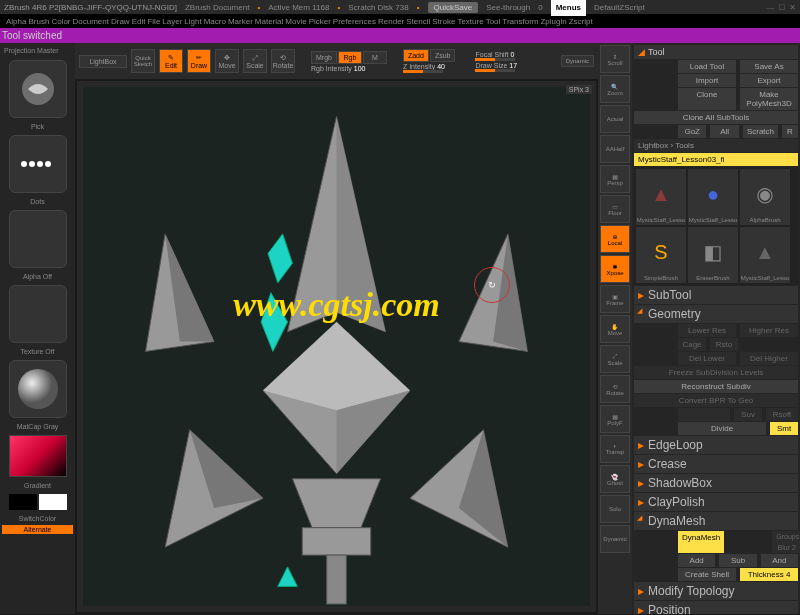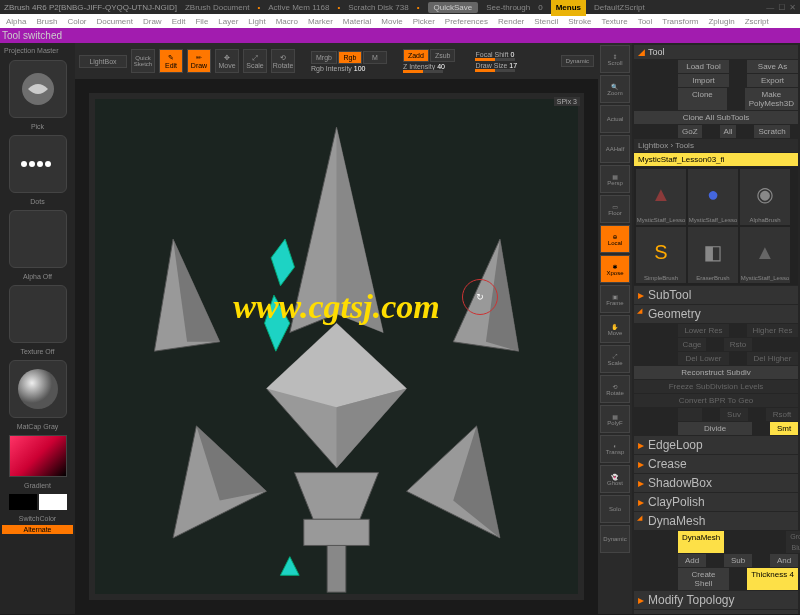--- a/index.html
+++ b/index.html
@@ -2,56 +2,56 @@
 <html><head>
 <meta charset="utf-8">
 <style>
 * { margin: 0; padding: 0; box-sizing: border-box; font-family: Arial, sans-serif; }
 body { background: #1a1a1a; color: #aaa; width: 800px; height: 615px; overflow: hidden; font-size: 9px; }
 .topbar { background: #2a2a2a; height: 14px; display: flex; align-items: center; padding: 0 4px; gap: 8px; font-size: 8px; color: #888; }
 .topbar .title { color: #999; }
 .topbar .dot { color: #ff8800; }
 .topbar .quicksave { background: #666; color: #ccc; padding: 1px 6px; border-radius: 2px; }
 .topbar .seethrough { color: #888; }
-.topbar .menus { background: #eab308; color: #000; padding: 4px 5px; font-weight: bold; }
+.topbar .menus { background: #ffffff; color: #000; padding: 4px 5px; font-weight: bold; }
 .topbar .rightctrls { margin-left: auto; display: flex; gap: 4px; }
 .topbar .rightctrls span { color: #666; }
-.menubar { background: #ffffff; height: 14px; display: flex; align-items: center; gap: 10px; padding: 0 6px; font-size: 8px; color: #888; }
+.menubar { background: #000000; height: 14px; display: flex; align-items: center; gap: 2px; padding: 0 6px; font-size: 8px; color: #888; }
 .menubar span { cursor: pointer; }
 .toolswitched { background: #a21caf; padding: 2px 2px; font-size: 10px; color: #ccc; }
 .mainrow { display: flex; height: 571px; }
 .leftcol { width: 75px; background: #252525; display: flex; flex-direction: column; padding: 2px; gap: 2px; }
 .leftcol .projmaster { font-size: 7px; color: #888; padding: 2px; }
 .leftcol .thumb { width: 58px; height: 58px; background: #333; border: 1px solid #444; border-radius: 6px; margin: 2px auto; display: flex; align-items: center; justify-content: center; }
 .leftcol .thumb.big { height: 58px; }
 .leftcol .label { font-size: 7px; color: #888; text-align: center; padding: 1px; }
 .leftcol .colorpick { width: 58px; height: 42px; margin: 2px auto; background: linear-gradient(135deg, #ff3366, #cc0033, #000); border: 1px solid #444; }
 .leftcol .swatch { display: flex; gap: 2px; margin: 2px auto; width: 58px; }
 .leftcol .swatch div { width: 28px; height: 16px; }
 .centercol { flex: 1; display: flex; flex-direction: column; }
 .tooloptions { background: #2a2a2a; height: 36px; display: flex; align-items: center; gap: 4px; padding: 2px 4px; }
 .tooloptions .btn { background: #333; color: #999; font-size: 7px; padding: 2px 4px; border: 1px solid #444; text-align: center; min-width: 24px; }
 .tooloptions .btn.orange { background: #ff7700; color: #000; }
 .tooloptions .btn.icon { width: 24px; height: 24px; display: flex; flex-direction: column; align-items: center; justify-content: center; }
 .tooloptions .slider { font-size: 7px; color: #aaa; }
 .tooloptions .slider .val { color: #fff; }
 .tooloptions .bar { width: 40px; height: 3px; background: #444; position: relative; }
 .tooloptions .bar::after { content: ''; position: absolute; left: 0; width: 50%; height: 100%; background: #ff7700; }
-.viewport { flex: 1; background: #282828; margin: 14px; position: relative; overflow: hidden; }
+.viewport { flex: 1; background: #282828; margin: 2px; position: relative; overflow: hidden; }
 .viewport .canvas { position: absolute; left: 6px; top: 6px; right: 6px; bottom: 6px; background: #1b2420; }
 .viewport .watermark { position: absolute; top: 42%; left: 50%; transform: translate(-50%, -50%); font-family: 'Comic Sans MS', cursive; font-size: 34px; color: #ffdd00; font-style: italic; font-weight: bold; white-space: nowrap; }
 .viewport .spike { fill: #999; stroke: #555; stroke-width: 1; }
 .viewport .loading { position: absolute; top: 180px; right: 80px; width: 36px; height: 36px; border: 1px solid #cc3333; border-radius: 50%; display: flex; align-items: center; justify-content: center; color: #fff; }
 .sideicons { width: 34px; background: #2a2a2a; display: flex; flex-direction: column; gap: 2px; padding: 2px; }
 .sideicons .sbtn { width: 30px; height: 28px; background: #333; border: 1px solid #444; font-size: 6px; color: #888; display: flex; flex-direction: column; align-items: center; justify-content: center; }
 .sideicons .sbtn.orange { background: #ff7700; color: #000; }
 .rightcol { width: 168px; background: #252525; display: flex; flex-direction: column; padding: 2px; gap: 1px; font-size: 8px; overflow: hidden; }
 .rightcol .hdr { background: #333; color: #ccc; padding: 2px 4px; font-size: 9px; display: flex; align-items: center; }
 .rightcol .hdr .tri { color: #ff7700; margin-right: 3px; }
-.rightcol .row { display: flex; gap: 18px; padding-left: 44px; }
+.rightcol .row { display: flex; gap: 4px; padding-left: 44px; }
 .rightcol .pbtn { background: #3a3a3a; color: #aaa; padding: 2px 4px; flex: 1; font-size: 8px; text-align: center; }
 .rightcol .pbtn.dim { background: #2c2c2c; color: #666; }
 .rightcol .pbtn.orange { background: #fde047; color: #000; }
 .rightcol .section { background: #2c2c2c; color: #999; padding: 2px 4px; font-size: 8px; }
 .rightcol .toolgrid { display: flex; flex-wrap: wrap; gap: 2px; padding: 2px; background: #222; }
 .rightcol .toolthumb { width: 50px; height: 56px; background: #333; font-size: 6px; color: #888; text-align: center; display: flex; flex-direction: column; align-items: center; justify-content: flex-end; padding: 2px; }
 .rightcol .toolthumb .ic { flex: 1; display: flex; align-items: center; justify-content: center; font-size: 20px; }
 .rightcol .subhdr { background: #333; color: #bbb; padding: 2px 14px; font-size: 12px; position: relative; }
 .rightcol .subhdr.on::before { content: '▸'; position: absolute; left: 4px; color: #ff7700; }
 .rightcol .subhdr.open::before { content: '◢'; position: absolute; left: 3px; color: #ff7700; font-size: 7px; }
@@ -367,22 +367,22 @@
       <div class="pbtn dim">Higher Res</div>
     </div>
     <div class="row">
       <div class="pbtn dim" style="flex:0 0 28px">Cage</div>
       <div class="pbtn dim" style="flex:0 0 28px">Rsto</div>
     </div>
     <div class="row">
       <div class="pbtn dim">Del Lower</div>
       <div class="pbtn dim">Del Higher</div>
     </div>
+    <div class="pbtn dim">Freeze SubDivision Levels</div>
     <div class="pbtn">Reconstruct Subdiv</div>
-    <div class="pbtn dim">Freeze SubDivision Levels</div>
     <div class="pbtn dim">Convert BPR To Geo</div>
     <div class="row">
       <div class="pbtn dim" style="flex:1"></div>
       <div class="pbtn dim" style="flex:0 0 28px">Suv</div>
       <div class="pbtn dim" style="flex:0 0 32px">Rsoft</div>
     </div>
     <div class="row">
       <div class="pbtn">Divide</div>
       <div class="pbtn orange" style="flex:0 0 28px">Smt</div>
     </div>

